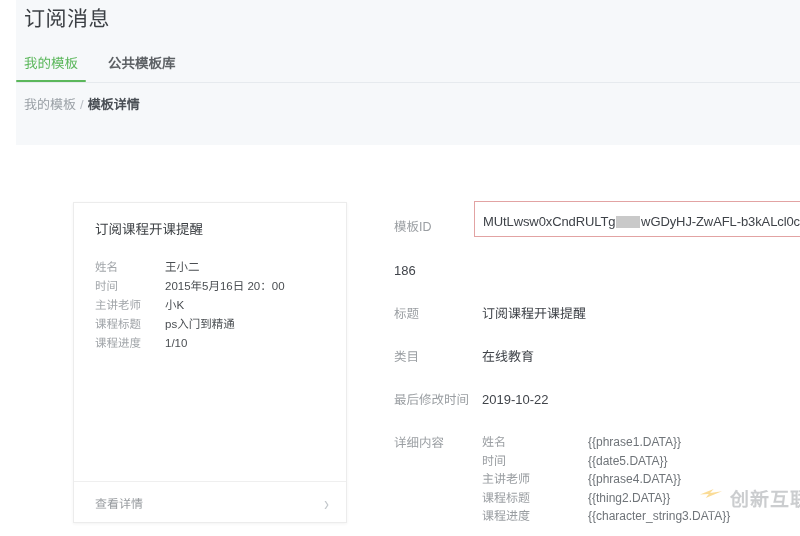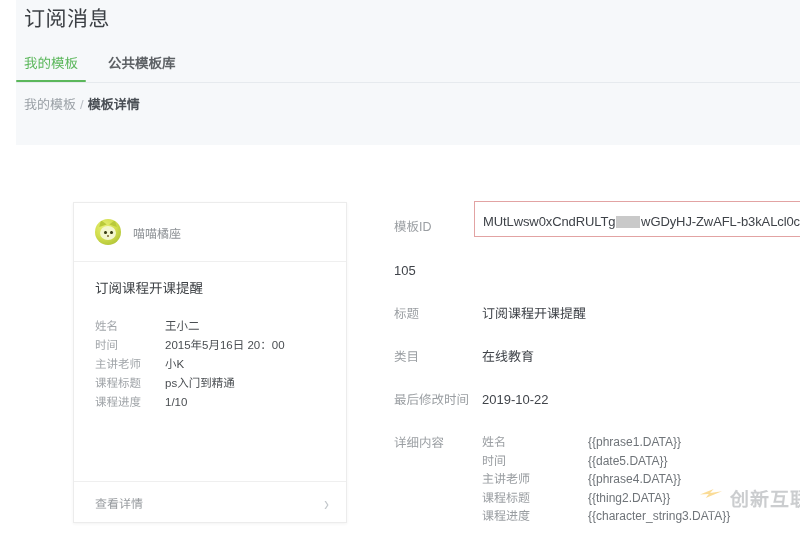--- a/index.html
+++ b/index.html
@@ -361,31 +361,20 @@
 
     <div class="breadcrumb">
       <span class="crumb-link">我的模板</span><span class="crumb-sep">/</span><span class="crumb-current">模板详情</span>
     </div>
   </div>
 
   <div class="body">
 
     <div class="preview-card">
 
-      <div class="card-account">
-        <div class="avatar">
-          <span class="ear l"></span>
-          <span class="ear r"></span>
-          <span class="face"></span>
-          <span class="eye l"></span>
-          <span class="eye r"></span>
-          <span class="nose"></span>
-        </div>
-        <div class="account-name">喵喵橘座</div>
-      </div>
 
       <div class="card-main">
         <div class="card-title">订阅课程开课提醒</div>
 
         <div class="card-rows">
           <div class="card-row">
             <span class="k">姓名</span>
             <span class="v">王小二</span>
           </div>
           <div class="card-row">
@@ -418,21 +407,21 @@
       <div class="field id-field">
         <span class="f-label">模板ID</span>
         <span class="id-box">
           <span class="id-text">MUtLwsw0xCndRULTg</span>
             <span class="redacted"></span>
             <span class="id-text">wGDyHJ-ZwAFL-b3kALcl0c</span>
         </span>
       </div>
 
       <div class="field">
-        <span class="f-value">105</span>
+        <span class="f-value">186</span>
       </div>
 
       <div class="field">
         <span class="f-label">标题</span>
         <span class="f-value">订阅课程开课提醒</span>
       </div>
 
       <div class="field">
         <span class="f-label">类目</span>
         <span class="f-value">在线教育</span>

